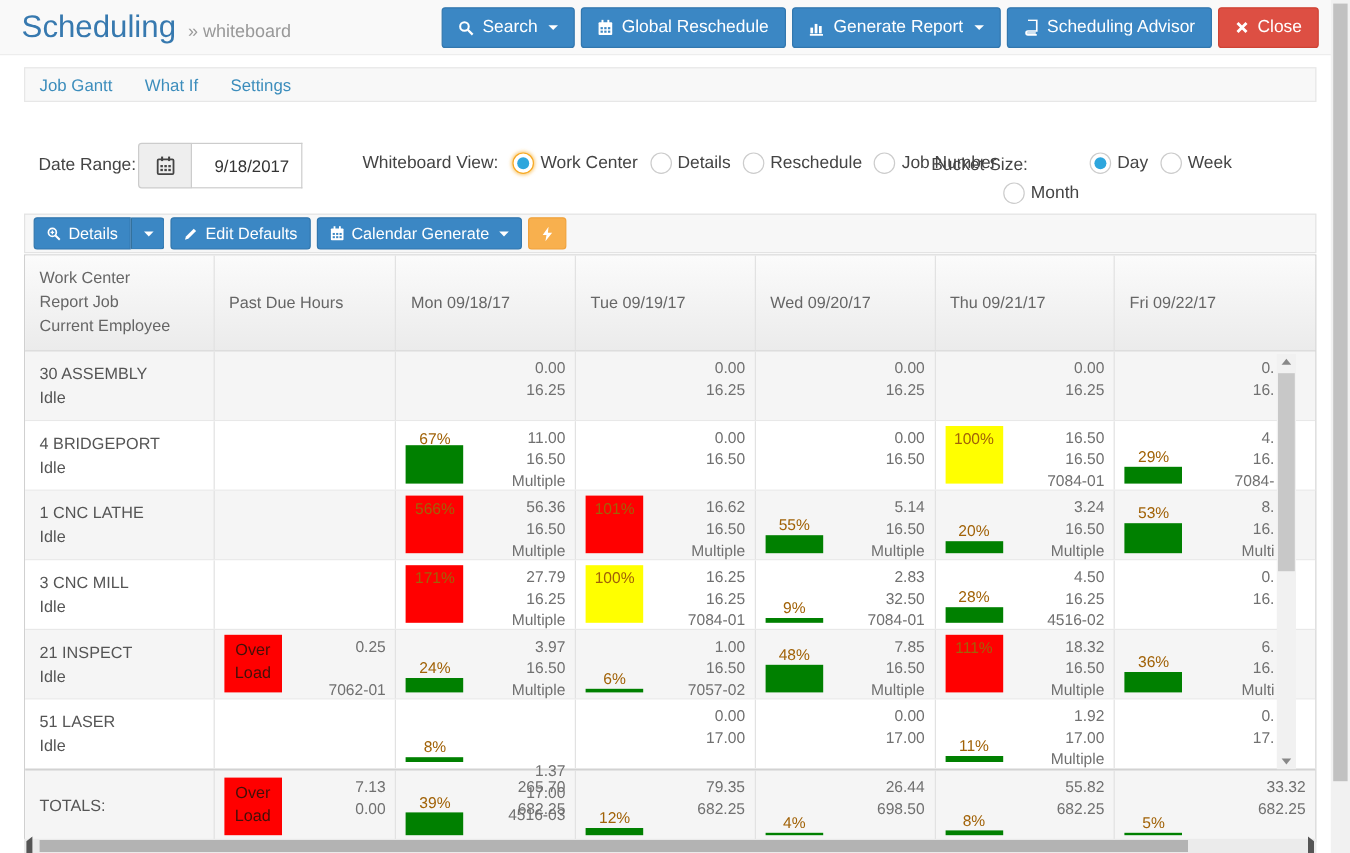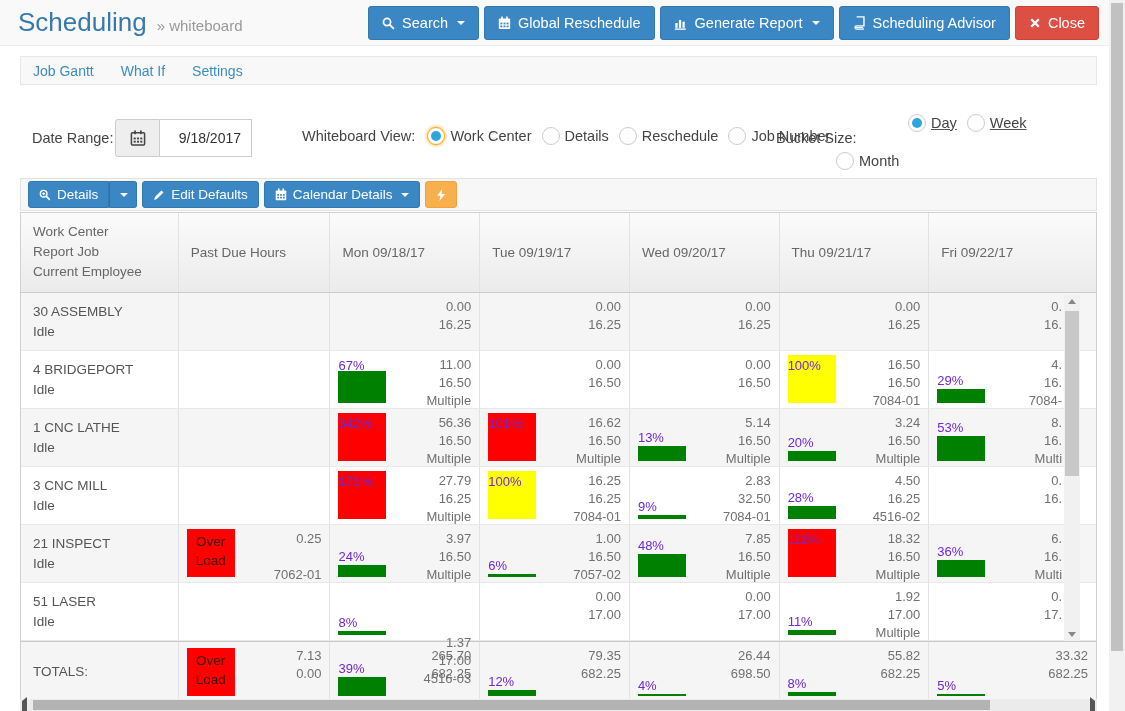--- a/index.html
+++ b/index.html
@@ -38,21 +38,21 @@
   .wview { position:absolute; left:302px; top:127px; display:flex; align-items:center; }
   .wview .lbl { margin-right:12px; }
   .radio-opt { display:flex; align-items:center; margin-right:10px; cursor:pointer; }
   .radio { width:18px; height:18px; border-radius:50%; border:1px solid #ccc; background:#fff;
            position:relative; display:inline-block; margin-right:5px; flex:0 0 auto; }
   .radio.sel::after { content:''; position:absolute; left:3px; top:3px; right:3px; bottom:3px;
                       border-radius:50%; background:#2ea6dd; }
   .radio.focus { border-color:#f6a821; box-shadow:0 0 3px 1px rgba(246,168,33,.6); }
   .radio-opt span.optlbl { font-size:14.5px; color:#444; }
   .bucket-label { position:absolute; left:776px; top:130px; }
-  .bucket-row1 { position:absolute; left:908px; top:114px; display:flex; align-items:center;text-decoration:underline; }
+  .bucket-row1 { position:absolute; left:908px; top:127px; display:flex; align-items:center; }
   .bucket-row2 { position:absolute; left:836px; top:152px; display:flex; align-items:center; }
   
   .toolbar { position:absolute; left:20px; top:178px; width:1077px; height:33px;
              background:#f7f7f7; border:1px solid #e3e3e3; display:flex; align-items:center;
              padding-left:7px; gap:5px; }
   .tbtn { display:flex; align-items:center; gap:6px; height:27px; padding:0 10px; border-radius:3px;
           font-size:13.5px; color:#fff; background:#3b87c4; border:1px solid #3277ae; cursor:pointer; }
   .tbtn.split-caret { padding:0 8px; border-radius:0 3px 3px 0; margin-left:-5px; border-left:1px solid #34719c; }
   .tbtn.split-main { border-radius:3px 0 0 3px; }
   .tbtn.bolt { background:#f8b04e; border-color:#f0a23c; width:32px; justify-content:center; }
@@ -66,21 +66,21 @@
   .hcell { color:#666; font-size:13.5px; line-height:20px; padding:9px 12px; }
   .hmid { display:flex; align-items:center; padding:0 0 0 12px; }
   .trow { display:flex; height:58px; border-bottom:1px solid #e8e8e8; background:#fff; }
   .trow.stripe { background:#f5f5f5; }
   .ncell { padding:9px 12px; font-size:13.5px; color:#555; line-height:20px; }
   .vals { position:absolute; top:5px; left:0; right:0; text-align:right; font-size:13px;
           color:#707070; }
   .vline { height:18px; line-height:18px; }
   .badge { position:absolute; left:8px; bottom:5px; width:48px; height:48px; }
   .bfill { position:absolute; left:0; right:0; bottom:0; }
-  .blabel { position:absolute; left:0; right:0; text-align:left; font-size:13px; color:#6d28d9;
+  .blabel { position:absolute; left:0; right:0; text-align:center; font-size:13px; color:#a16207;
             height:17px; line-height:17px; }
   .oblabel { position:absolute; left:0; right:0; top:3px; text-align:center; font-size:13.5px;
              color:#431008; line-height:19px; }
   .totals-row { height:60px; background:#f5f5f5; border-top:1px solid #c9c9c9; border-bottom:none; }
   .tlabel { display:flex; align-items:center; padding-left:12px; font-size:13.5px; color:#555; }
   
   .vscroll { position:absolute; left:1043px; top:82px; width:16px; height:346px; background:#f1f1f1; }
   .vscroll .thumb { position:absolute; left:1px; right:1px; top:16px; height:165px; background:#c8c8c8; }
   .sarrow { position:absolute; left:0; width:16px; height:13px; display:flex; align-items:center; justify-content:center; }
   .tri-up { width:0;height:0;border-left:4px solid transparent;border-right:4px solid transparent;border-bottom:5px solid #888; }
@@ -254,21 +254,21 @@
           <rect x="4" y="0.5" width="2" height="4" fill="#fff"></rect>
           <rect x="10" y="0.5" width="2" height="4" fill="#fff"></rect>
           <rect x="3" y="8" width="2.4" height="2.2" fill="#3b87c4"></rect>
           <rect x="6.8" y="8" width="2.4" height="2.2" fill="#3b87c4"></rect>
           <rect x="10.6" y="8" width="2.4" height="2.2" fill="#3b87c4"></rect>
           <rect x="3" y="11.6" width="2.4" height="2.2" fill="#3b87c4"></rect>
           <rect x="6.8" y="11.6" width="2.4" height="2.2" fill="#3b87c4"></rect>
           <rect x="10.6" y="11.6" width="2.4" height="2.2" fill="#3b87c4"></rect>
         </svg>
     </span>
-    <span>Calendar Details</span>
+    <span>Calendar Generate</span>
     <span class="caret"></span>
   </div>
   <div class="tbtn bolt">
     <span>
       <svg width="12" height="14" viewBox="0 0 16 18">
           <path d="M9.5 1 L3 10 H7.2 L6 17 L13.5 7.5 H8.8 Z" fill="#fff"></path>
         </svg>
     </span>
   </div>
 </div>
@@ -391,21 +391,21 @@
       </div>
       <div class="trow stripe">
         <div class="cell col-name ncell">
           <div>1 CNC LATHE</div>
           <div>Idle</div>
         </div>
         <div class="cell col-past vcell"></div>
         <div class="cell vcell col-day">
           <div class="badge">
             <div class="bfill" style="height: 48px; background: rgb(255, 0, 0);"></div>
-            <div class="blabel" style="bottom: 29px;">342%</div>
+            <div class="blabel" style="bottom: 29px;">566%</div>
           </div>
           <div class="vals" style="padding-right: 8px;">
             <div class="vline">56.36</div>
             <div class="vline">16.50</div>
             <div class="vline">Multiple</div>
           </div>
         </div>
         <div class="cell vcell col-day">
           <div class="badge">
             <div class="bfill" style="height: 48px; background: rgb(255, 0, 0);"></div>
@@ -413,21 +413,21 @@
           </div>
           <div class="vals" style="padding-right: 8px;">
             <div class="vline">16.62</div>
             <div class="vline">16.50</div>
             <div class="vline">Multiple</div>
           </div>
         </div>
         <div class="cell vcell col-day">
           <div class="badge">
             <div class="bfill" style="height: 15px; background: rgb(0, 128, 0);"></div>
-            <div class="blabel" style="bottom: 15px;">13%</div>
+            <div class="blabel" style="bottom: 15px;">55%</div>
           </div>
           <div class="vals" style="padding-right: 8px;">
             <div class="vline">5.14</div>
             <div class="vline">16.50</div>
             <div class="vline">Multiple</div>
           </div>
         </div>
         <div class="cell vcell col-day">
           <div class="badge">
             <div class="bfill" style="height: 10px; background: rgb(0, 128, 0);"></div>

